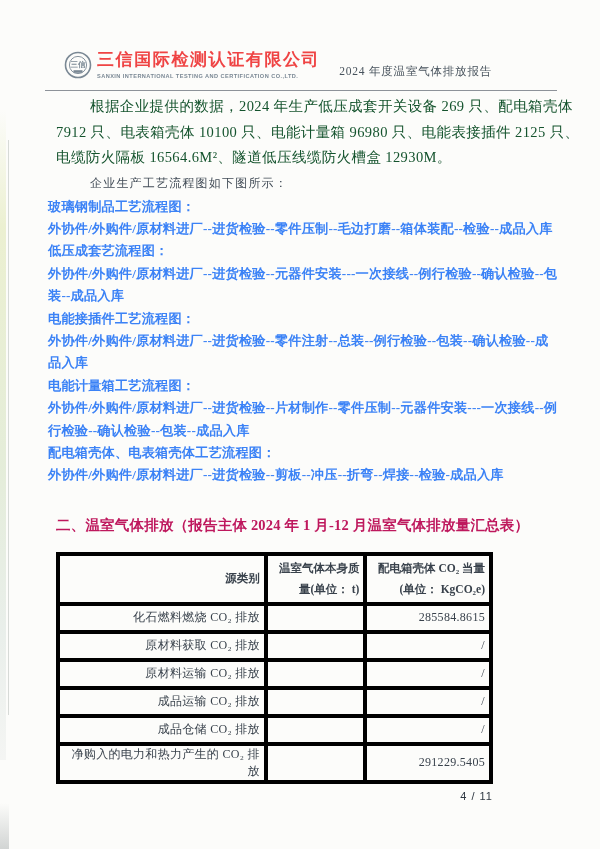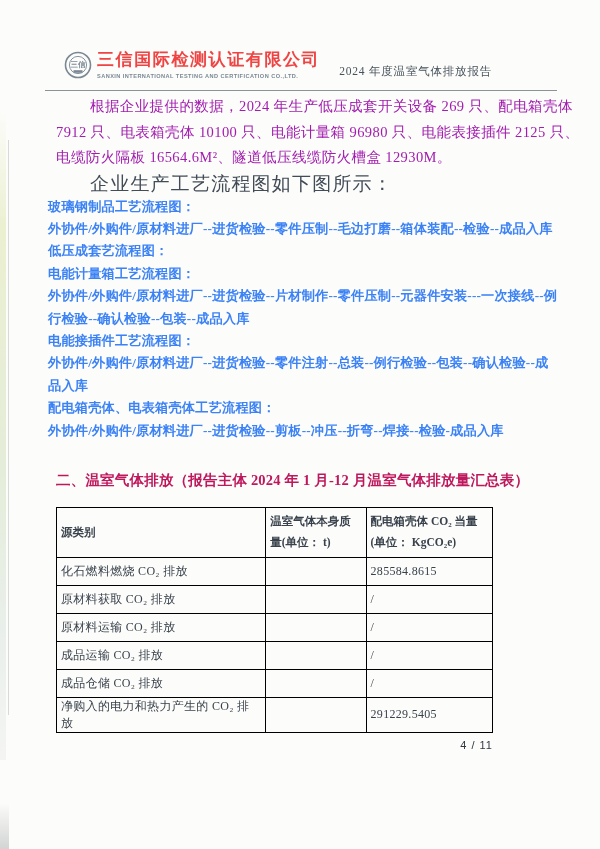--- a/index.html
+++ b/index.html
@@ -51,45 +51,45 @@
     font-size:11.5px; color:#47525c; letter-spacing:0.8px;
   }
   .hdr-rule {
     position:absolute; top:90px; left:45px; width:512px; height:0;
     border-top:1.5px solid #8d9299;
   }
   
   .content { position:absolute; top:94px; left:48px; width:510px; }
   .intro-line {
     font-size:14.5px; line-height:25.5px; letter-spacing:0.4px;
-    padding-left:8px; white-space:nowrap; color:#a21caf;
+    padding-left:8px; white-space:nowrap; color:#14532d;
   }
   .intro-line.first { text-indent:34px; }
   .process-intro {
-    font-size:19px; line-height:25px; letter-spacing:1.2px;
+    font-size:12px; line-height:25px; letter-spacing:1.2px;
     padding-left:8px; text-indent:34px; color:#424c57;
   }
   .flow-title, .flow-steps {
     font-size:13.2px; font-weight:600; line-height:22.4px;
     color:#3b82f6; letter-spacing:0.2px;
   }
   .flow-steps { white-space:pre-line; }
   .sec2-heading {
     margin-top:26px; padding-left:8px;
     font-size:14.5px; font-weight:700; line-height:25px;
     color:#be185d; letter-spacing:0.2px;
   }
   
   table.ghg {
     margin:14px 0 0 8px; width:437px;
     border-collapse:collapse; table-layout:fixed;
   }
   .ghg col.c1 { width:48%; } .ghg col.c2 { width:23%; } .ghg col.c3 { width:29%; }
   .ghg th, .ghg td {
-    border:1px solid #000000; text-align:left; vertical-align:middle;
+    border:4px solid #000000; text-align:right; vertical-align:middle;
     color:#39424c;
   }
   .ghg th {
     font-size:11.5px; font-weight:700; line-height:21px;
     white-space:pre-line; height:50px; padding:2px 4px;
   }
   .ghg td { font-size:12px; height:28px; padding:0 4px; letter-spacing:0.3px; }
   
   .page-num {
     width:437px; margin:6px 0 0 8px; text-align:right;
@@ -130,30 +130,32 @@
     <div class="intro-line">电缆防火隔板 16564.6M²、隧道低压线缆防火槽盒 12930M。</div>
 
     <div class="process-intro">企业生产工艺流程图如下图所示：</div>
 
     <div>
       <div class="flow-title">玻璃钢制品工艺流程图：</div>
       <div class="flow-steps">外协件/外购件/原材料进厂--进货检验--零件压制--毛边打磨--箱体装配--检验--成品入库</div>
     </div>
     <div>
       <div class="flow-title">低压成套艺流程图：</div>
+      <div class="flow-steps">外协件/外购件/原材料进厂--进货检验--元器件安装---一次接线--例行检验--确认检验--包
+装--成品入库</div>
+    </div>
+    <div>
+      <div class="flow-title">电能接插件工艺流程图：</div>
+      <div class="flow-steps">外协件/外购件/原材料进厂--进货检验--零件注射--总装--例行检验--包装--确认检验--成
+品入库</div>
     </div>
     <div>
       <div class="flow-title">电能计量箱工艺流程图：</div>
       <div class="flow-steps">外协件/外购件/原材料进厂--进货检验--片材制作--零件压制--元器件安装---一次接线--例
 行检验--确认检验--包装--成品入库</div>
-    </div>
-    <div>
-      <div class="flow-title">电能接插件工艺流程图：</div>
-      <div class="flow-steps">外协件/外购件/原材料进厂--进货检验--零件注射--总装--例行检验--包装--确认检验--成
-品入库</div>
     </div>
     <div>
       <div class="flow-title">配电箱壳体、电表箱壳体工艺流程图：</div>
       <div class="flow-steps">外协件/外购件/原材料进厂--进货检验--剪板--冲压--折弯--焊接--检验-成品入库</div>
     </div>
 
     <div class="sec2-heading">二、温室气体排放（报告主体 2024 年 1 月-12 月温室气体排放量汇总表）</div>
 
     <table class="ghg">
       <colgroup>

